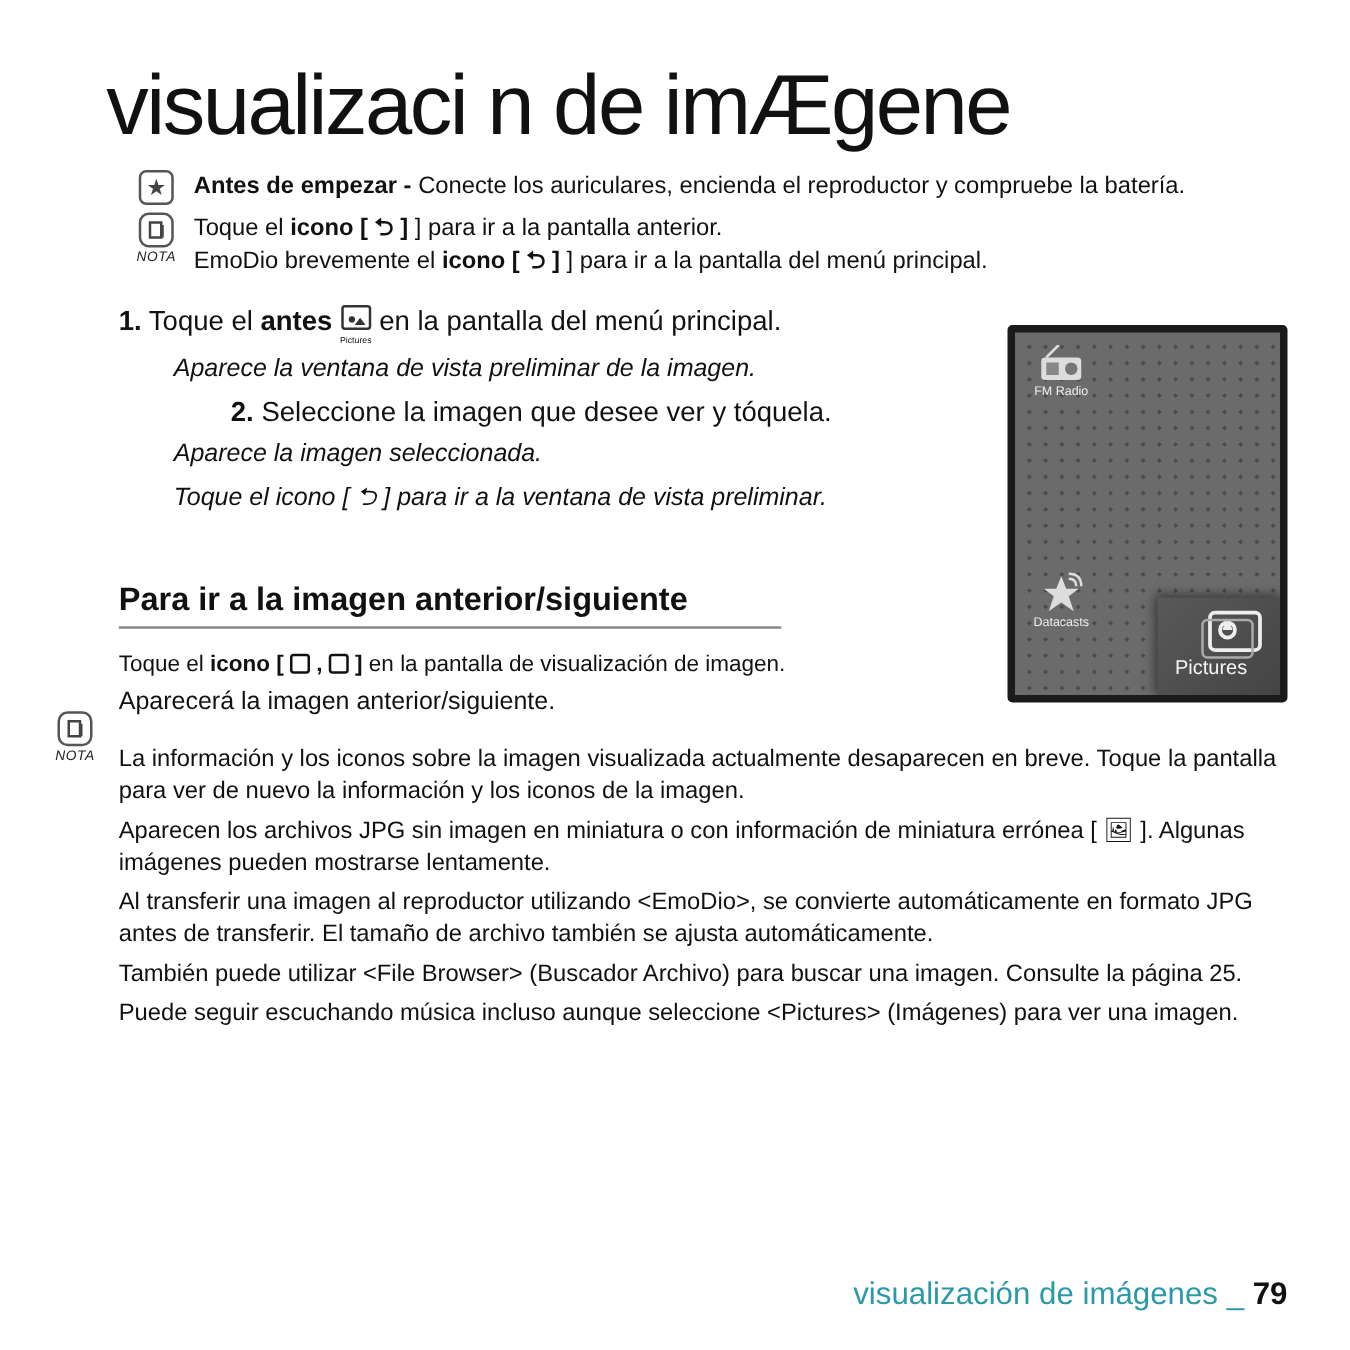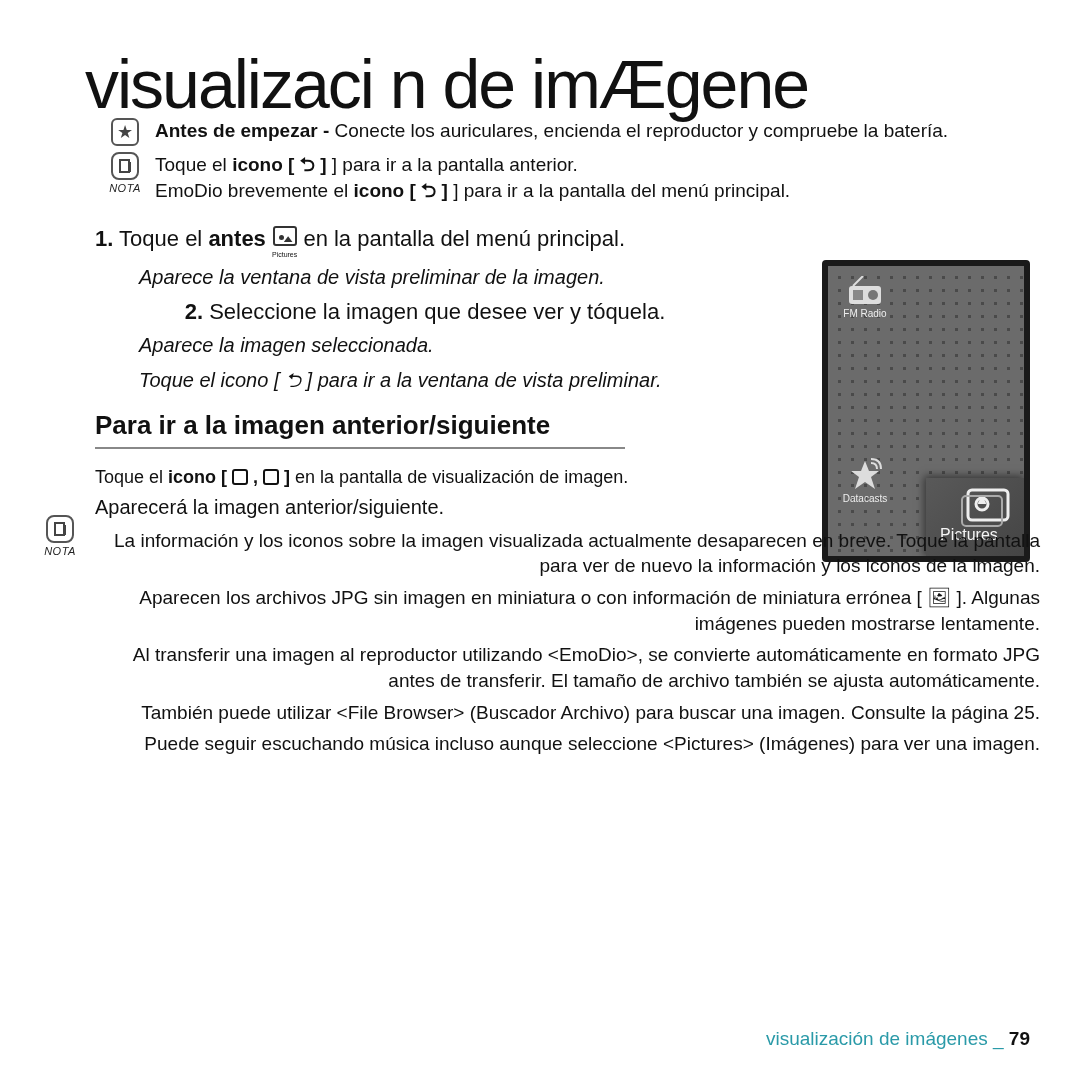--- a/index.html
+++ b/index.html
@@ -13,20 +13,21 @@
     color: #111;
   }
   .page {
     padding: 50px 40px 30px 95px;
   }
   .title {
     font-size: 68px;
     font-weight: normal;
     letter-spacing: -2px;
     margin-left: -10px;
+    margin-bottom: 18px;
     white-space: nowrap;
     line-height: 1;
   }
   .star-box {
     width: 28px; height: 28px;
     border: 2px solid #555;
     border-radius: 6px;
     display: inline-flex;
     align-items: center;
     justify-content: center;
@@ -109,21 +110,21 @@
     display: block;
     font-size: 7px;
     text-align: center;
     margin-top: -2px;
   }
   .pict-wrap { display: inline-block; vertical-align: middle; text-align:center; }
   .device {
     position: absolute;
     top: 260px;
     right: 50px;
-    width: 208px;
+    width: 224px;
     height: 302px;
     background: #6b6b6b;
     border: 6px solid #1a1a1a;
     border-radius: 4px;
     overflow: hidden;
   }
   .dots {
     position: absolute;
     inset: 0;
     background-image: radial-gradient(#4a4a4a 1.6px, transparent 1.6px);
@@ -151,21 +152,21 @@
   .pics-highlight .lbl {
     position: absolute;
     left: 14px;
     bottom: 14px;
     color: #f5f5f5;
     font-size: 16px;
   }
   .subheading {
     font-size: 26px;
     font-weight: bold;
-    margin-top: 16px;
+    margin-top: 52px;
     padding-bottom: 6px;
     border-bottom: 2px solid #888;
     width: 530px;
   }
   .sub-body {
     font-size: 18px;
     margin-top: 18px;
   }
   .sub-indent {
     font-size: 20px;
@@ -173,35 +174,34 @@
     margin-top: 8px;
   }
   .box-icon {
     display:inline-block;
     width:16px;height:16px;
     border:2px solid #111;
     border-radius:3px;
     vertical-align:-2px;
   }
   .bullet-list {
-    margin-top: 9px;
-    text-align: right;
+    margin-top: 22px;
   }
   .bullet {
     font-size: 19px;
     line-height: 1.35;
     margin-bottom: 6px;
     position: relative;
     padding-left: 0;
   }
   .footer {
     position: absolute;
     bottom: 30px;
     right: 50px;
-    font-size: 19px;
+    font-size: 25px;
   }
   .footer .sec { color: #2a9aa8; }
   .footer .pg { font-weight: bold; }
   .back-glyph { font-weight: bold; }
   .lower-block { position: relative; margin-top: 10px; }
   .lower-icon-col { position:absolute; left:-60px; top:48px; width:50px; text-align:center; }
   .main-left { max-width: 660px; }
 </style>
 </head>
 <body>

